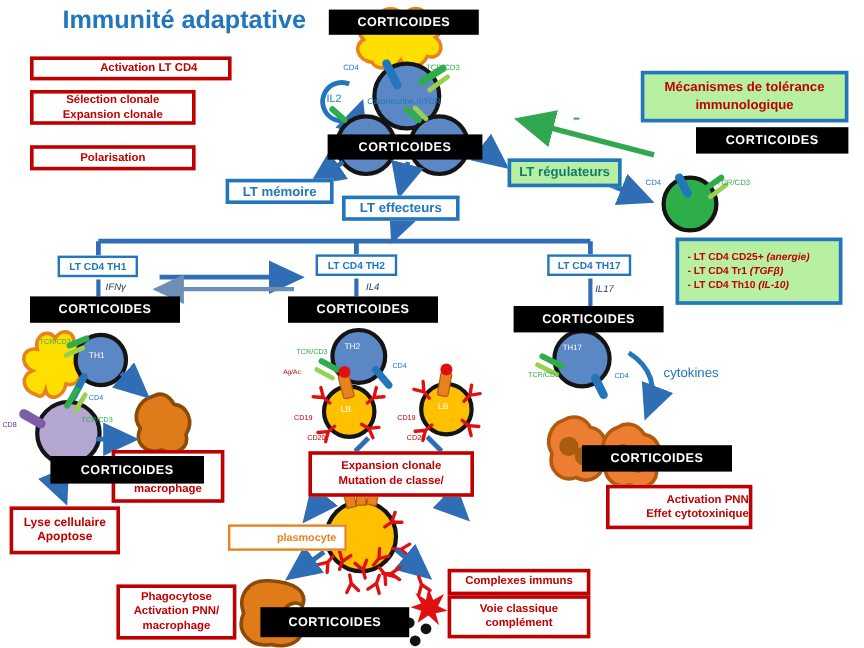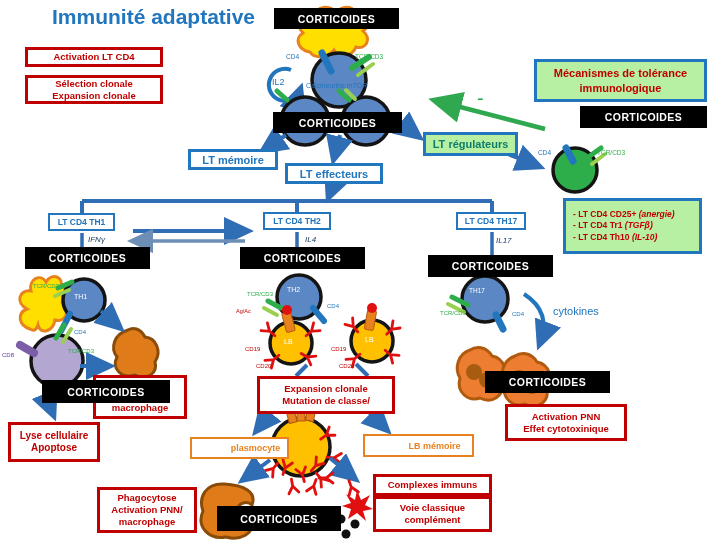--- a/index.html
+++ b/index.html
@@ -166,25 +166,26 @@
   <div class="abs z3 box-black" style="left:274px;top:8px;width:125px;height:21px;">CORTICOIDES</div>
   <div class="abs z3 box-black" style="left:273px;top:112px;width:129px;height:21px;">CORTICOIDES</div>
   <div class="abs z3 box-black" style="left:25px;top:247px;width:125px;height:22px;">CORTICOIDES</div>
   <div class="abs z3 box-black" style="left:240px;top:247px;width:125px;height:22px;">CORTICOIDES</div>
   <div class="abs z3 box-black" style="left:428px;top:255px;width:125px;height:22px;">CORTICOIDES</div>
   <div class="abs z3 box-black" style="left:580px;top:106px;width:127px;height:22px;">CORTICOIDES</div>
   <div class="abs z3 box-black" style="left:42px;top:380px;width:128px;height:23px;">CORTICOIDES</div>
   <div class="abs z3 box-black" style="left:217px;top:506px;width:124px;height:25px;">CORTICOIDES</div>
   <div class="abs z3 box-black" style="left:485px;top:371px;width:125px;height:22px;">CORTICOIDES</div>
 
-  <div class="abs z2 box-red" style="left:25px;top:47px;width:132px;height:14px;font-size:9.5px;">Activation LT CD4</div>
+  <div class="abs z2 box-red" style="left:25px;top:47px;width:132px;height:14px;font-size:9.5px;padding-left:30px;">Activation LT CD4</div>
   <div class="abs z2 box-red" style="left:25px;top:75px;width:132px;height:23px;font-size:9.5px;">
     <span>Sélection clonale</span>
     <span>Expansion clonale</span>
   </div>
+  <div class="abs z2 box-red" style="left:25px;top:121px;width:132px;height:15px;font-size:9.5px;">Polarisation</div>
 
   <div class="lbl z2 c-blue" style="left:286px;top:54px;font-size:6.5px;">CD4</div>
   <div class="lbl z2 c-green" style="left:355px;top:54px;font-size:6.5px;">TCR/CD3</div>
   <div class="lbl z2 c-blue" style="left:272px;top:78px;font-size:9px;">IL2</div>
   <div class="lbl z2 c-blue" style="left:306px;top:82px;font-size:7px;">Calcineurine,mTOR</div>
 
   <div class="abs z2 box-blue" style="left:188px;top:149px;width:84px;height:15px;font-size:11px;">LT mémoire</div>
   <div class="abs z2 box-blue" style="left:285px;top:163px;width:92px;height:15px;font-size:11px;">LT effecteurs</div>
   <div class="abs z2 box-greenbg" style="left:534px;top:59px;width:167px;height:37px;font-size:11px;">
     <span>Mécanismes de tolérance</span>
@@ -235,29 +236,28 @@
   </div>
   <div class="abs z2 box-red" style="left:8px;top:422px;width:86px;height:34px;font-size:10px;">
     <span>Lyse cellulaire</span>
     <span>Apoptose</span>
   </div>
   <div class="abs z2 box-red" style="left:257px;top:376px;width:132px;height:32px;font-size:9.5px;">
     <span>Expansion clonale</span>
     <span>Mutation de classe/</span>
   </div>
   <div class="abs z2 box-orange" style="left:190px;top:437px;width:63px;height:18px;font-size:9px;">plasmocyte</div>
-  <div class="abs z2 box-orange" style="left:363px;top:434px;width:75px;height:19px;font-size:9px;">LB mémoire</div>
   <div class="abs z2 box-red" style="left:97px;top:487px;width:94px;height:40px;font-size:9.5px;">
     <span>Phagocytose</span>
     <span>Activation PNN/</span>
     <span>macrophage</span>
   </div>
   <div class="abs z2 box-red" style="left:373px;top:474px;width:113px;height:16px;font-size:9.5px;">Complexes immuns</div>
   <div class="abs z2 box-red" style="left:373px;top:496px;width:113px;height:30px;font-size:9.5px;">
     <span>Voie classique</span>
     <span>complément</span>
   </div>
-  <div class="abs z2 box-red" style="left:505px;top:404px;width:116px;height:31px;font-size:9.5px;">
+  <div class="abs z2 box-red" style="left:505px;top:404px;width:116px;height:31px;font-size:9.5px;align-items:flex-end;">
     <span>Activation PNN</span>
     <span>Effet cytotoxinique</span>
   </div>
 
 </div>
 
 </body></html>

